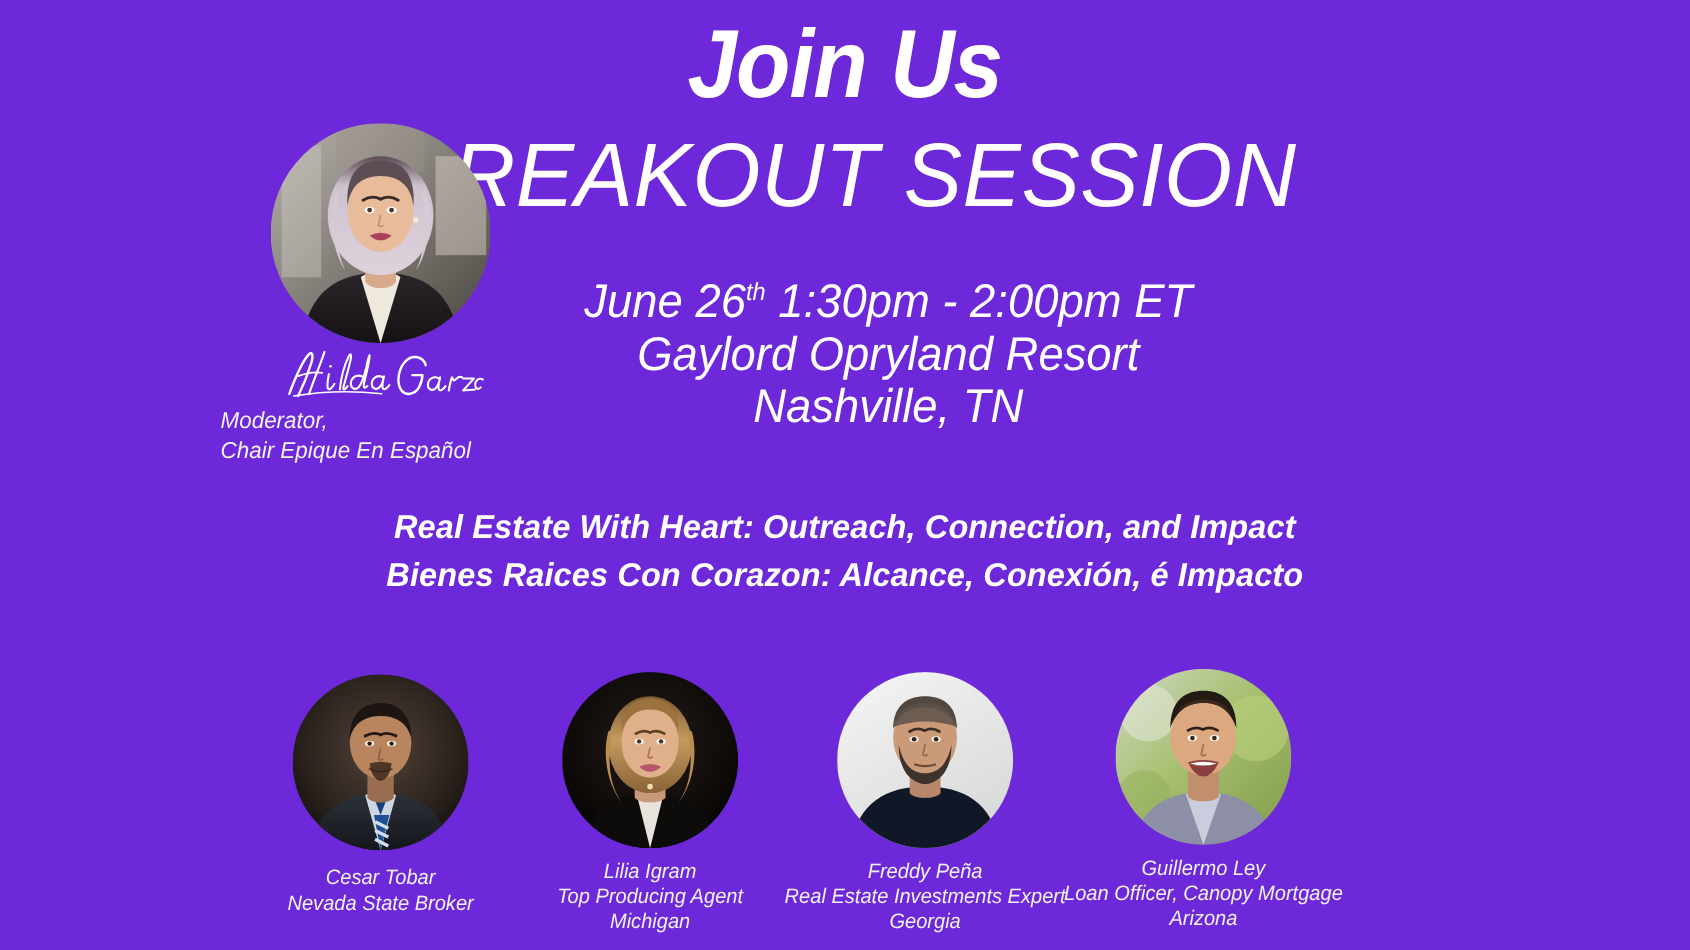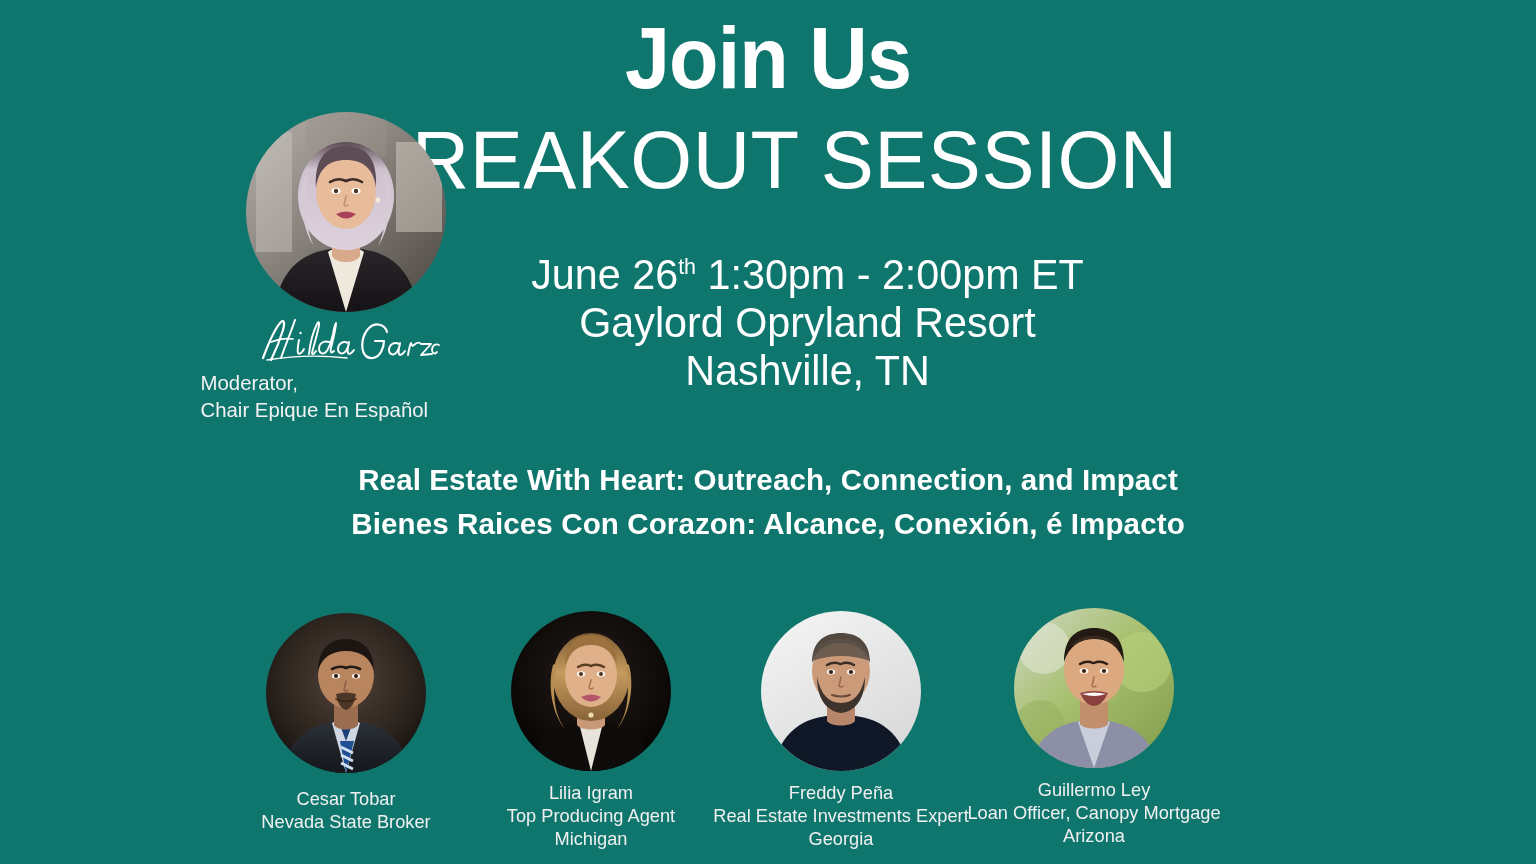--- a/index.html
+++ b/index.html
@@ -12,21 +12,22 @@
     width: 1536px;
     height: 864px;
     overflow: hidden;
     font-family: "Liberation Sans", sans-serif;
     color: #ffffff;
     position: relative;
   }
   .slide {
     position: absolute;
     inset: 0;
-    background: #0f766e;
+    background: #6d28d9;
+    font-style: italic;
   }
 
   
   .headline {
     position: absolute;
     left: 0;
     top: 14px;
     width: 1536px;
     text-align: center;
   }

